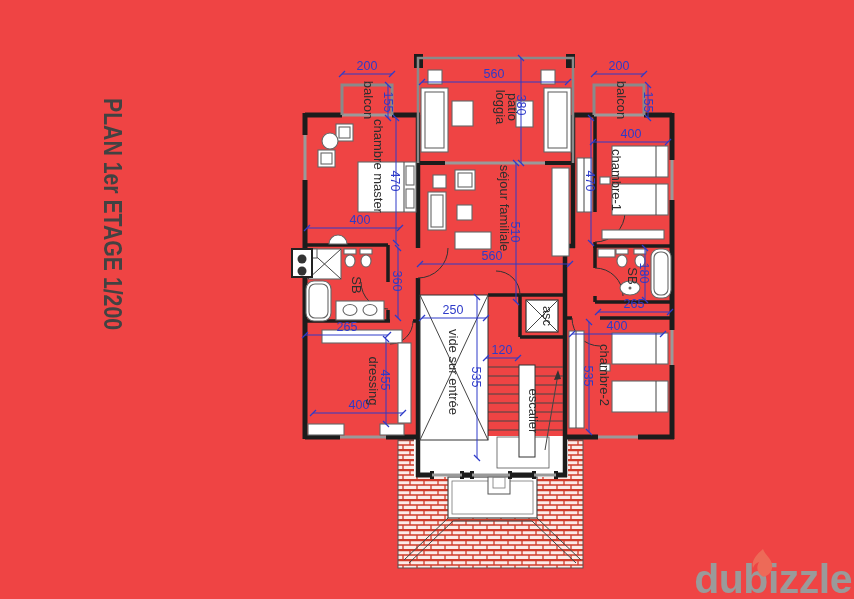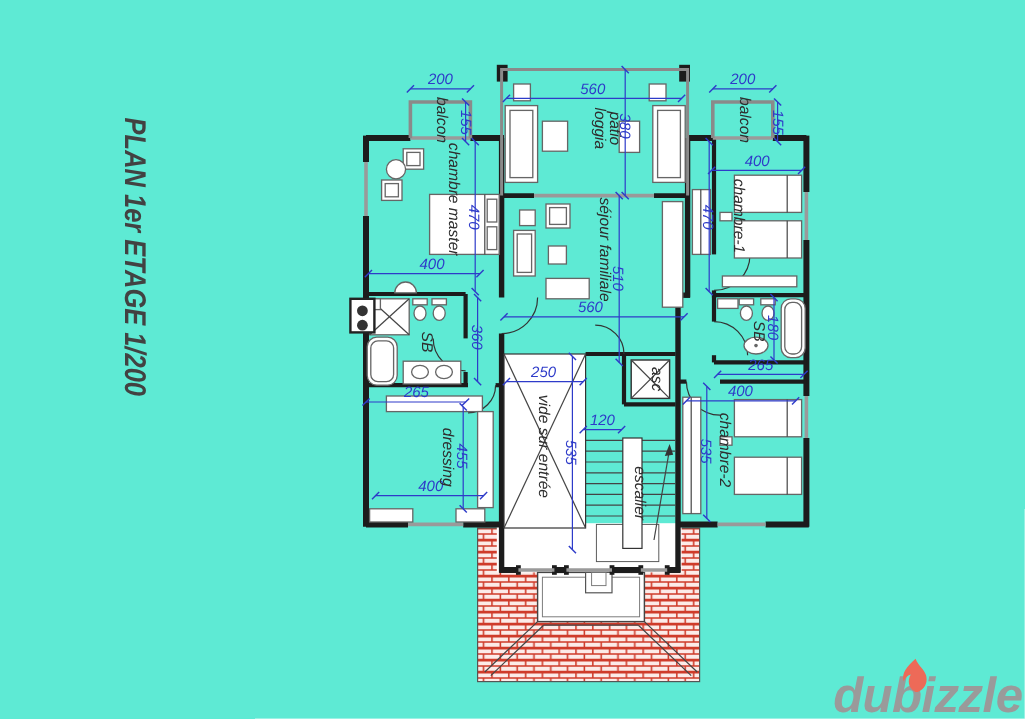--- a/index.html
+++ b/index.html
@@ -1,17 +1,17 @@
 <!DOCTYPE html>
 <html><head>
 <meta charset="utf-8">
 <style>
   html,body{margin:0;padding:0;background:#fff;}
-  #stage{position:relative;width:854px;height:599px;background:#5eead4;overflow:hidden;
-         font-family:"Liberation Sans",sans-serif;font-style:italic;}
+  #stage{position:relative;width:854px;height:599px;background:#ef4444;overflow:hidden;
+         font-family:"Liberation Sans",sans-serif;}
   svg text{font-family:"Liberation Sans",sans-serif;}
   .dim{stroke:#2e3bc9;stroke-width:1;fill:none;}
   .dimt{fill:#2e3bc9;font-size:12.5px;}
   .roomt{fill:#2e2e2e;font-size:13px;}
   .wall{stroke:#1c1c1c;fill:none;}
   .win{stroke:#9a9a9a;stroke-width:3;fill:none;}
   .gwall{stroke:#8a8a8a;fill:none;}
   .furn{stroke:#666;stroke-width:1.1;fill:#fff;}
   .thin{stroke:#444;stroke-width:1;fill:none;}
   .arc{stroke:#333;stroke-width:1;fill:none;}

